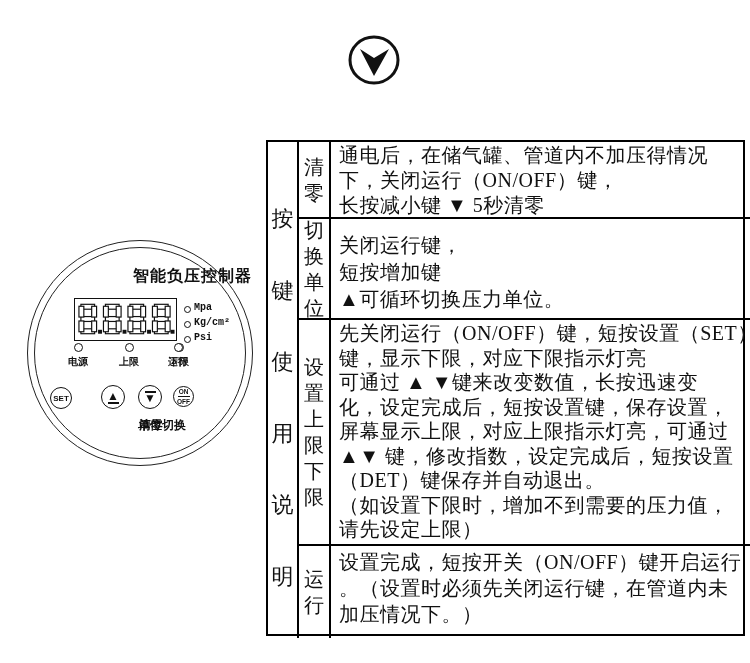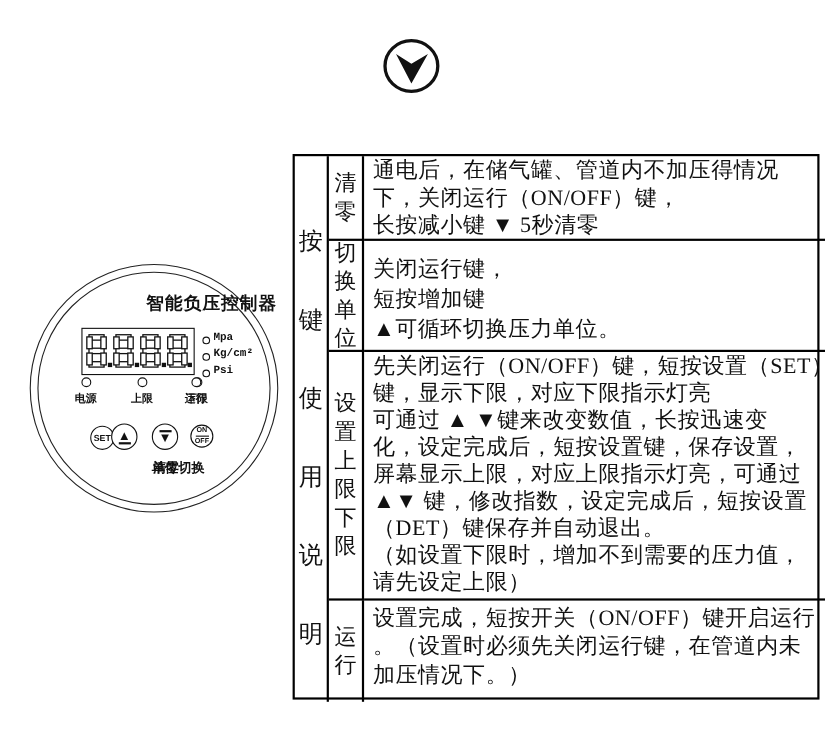--- a/index.html
+++ b/index.html
@@ -23,21 +23,21 @@
   .ring { width:7px; height:7px; border:1.3px solid #111; border-radius:50%;
           margin-right:3px; flex:none; }
   .unit-label { font-size:10px; font-weight:bold; white-space:nowrap;
                 font-family:"Liberation Mono","DejaVu Sans Mono",monospace; }
   .led-col { position:absolute; width:34px; top:102px; text-align:center; }
   .led-dot { width:9px; height:9px; border:1.4px solid #111; border-radius:50%;
              margin:0 auto 3px auto; background:#fff; }
   .led-label { font-size:10px; font-weight:bold; white-space:nowrap; }
   .btn { position:absolute; border:1.6px solid #111; border-radius:50%; background:#fff;
          display:flex; flex-direction:column; align-items:center; justify-content:center; }
-  .btn-set { left:54px; top:146px; width:22px; height:22px; font-size:8px; font-weight:bold; }
+  .btn-set { left:22px; top:146px; width:22px; height:22px; font-size:8px; font-weight:bold; }
   .btn-up, .btn-down { width:24px; height:24px; top:144px; }
   .btn-up { left:73px; } .btn-down { left:110px; }
   .tri { font-size:12px; line-height:11px; }
   .bar { width:11px; height:2px; background:#111; }
   .btn-onoff { left:145px; top:145px; width:21px; height:21px; }
   .onoff-txt { font-size:6.5px; font-weight:bold; line-height:7px; }
   .divider { width:12px; height:1.4px; background:#111; margin:0.5px 0; }
   .caption { position:absolute; top:176px; font-size:12px; font-weight:bold; white-space:nowrap; }
   .cap-unit { left:62px; width:48px; text-align:center;margin-left:48px; }
   .cap-zero { left:110px; width:26px; text-align:center; }

